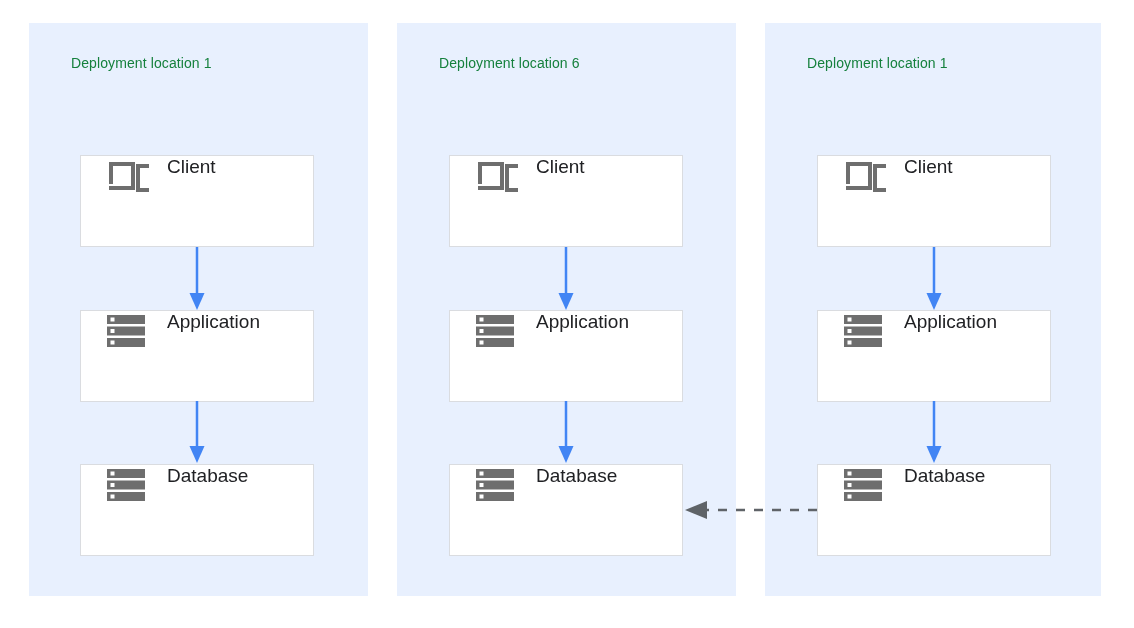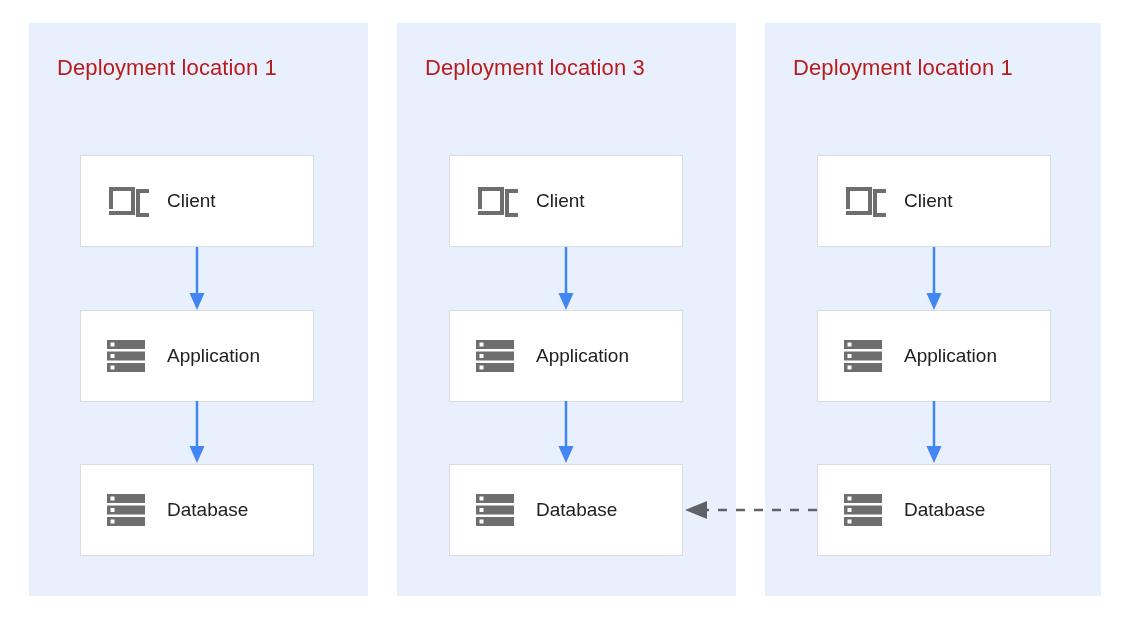--- a/index.html
+++ b/index.html
@@ -22,35 +22,34 @@
   .panel {
     position: absolute;
     top: 23px;
     height: 573px;
     background: #e8f0fe;
   }
 
   .panel-title {
     position: absolute;
     top: 32px;
-    left: 28px;
-    font-size: 22px;
-    color: #b91c1c;
+    left: 42px;
+    font-size: 14px;
+    color: #15803d;
     letter-spacing: 0.1px;
     white-space: nowrap;
   }
 
   .card {
     position: absolute;
     width: 234px;
     height: 92px;
     background: #ffffff;
     border: 1px solid #dadce0;
     display: flex;
-    align-items: center;
     padding-left: 24px;
   }
 
   .card-icon {
     width: 44px;
     height: 40px;
     flex: 0 0 44px;
     display: block;
   }
 
@@ -113,21 +112,21 @@
     <line x1="12" y1="0" x2="12" y2="48" stroke="#4285f4" stroke-width="2.5"></line>
     <polygon points="4.5,46 19.5,46 12,63" fill="#4285f4"></polygon>
   </svg>
 
   <svg class="arrow-svg" style="left:185px; top:401px; width:24px; height:64px;" viewBox="0 0 24 64">
     <line x1="12" y1="0" x2="12" y2="47" stroke="#4285f4" stroke-width="2.5"></line>
     <polygon points="4.5,45 19.5,45 12,62" fill="#4285f4"></polygon>
   </svg>
 
   <div class="panel" style="left:397px; width:339px;">
-    <div class="panel-title">Deployment location 3</div>
+    <div class="panel-title">Deployment location 6</div>
   </div>
 
   <div class="card" style="left:449px; top:155px;">
     <svg class="card-icon" viewBox="0 0 44 40">
       <path d="M4 6 h26 v4 H8 v18 H4 Z" fill="#6e6e6e"></path>
       <rect x="4" y="30" width="26" height="4" fill="#6e6e6e"></rect>
       <rect x="26" y="10" width="4" height="20" fill="#6e6e6e"></rect>
       <rect x="33" y="10" width="13" height="24" fill="none" stroke="#6e6e6e" stroke-width="4"></rect>
     </svg>
     <span class="card-label">Client</span>

